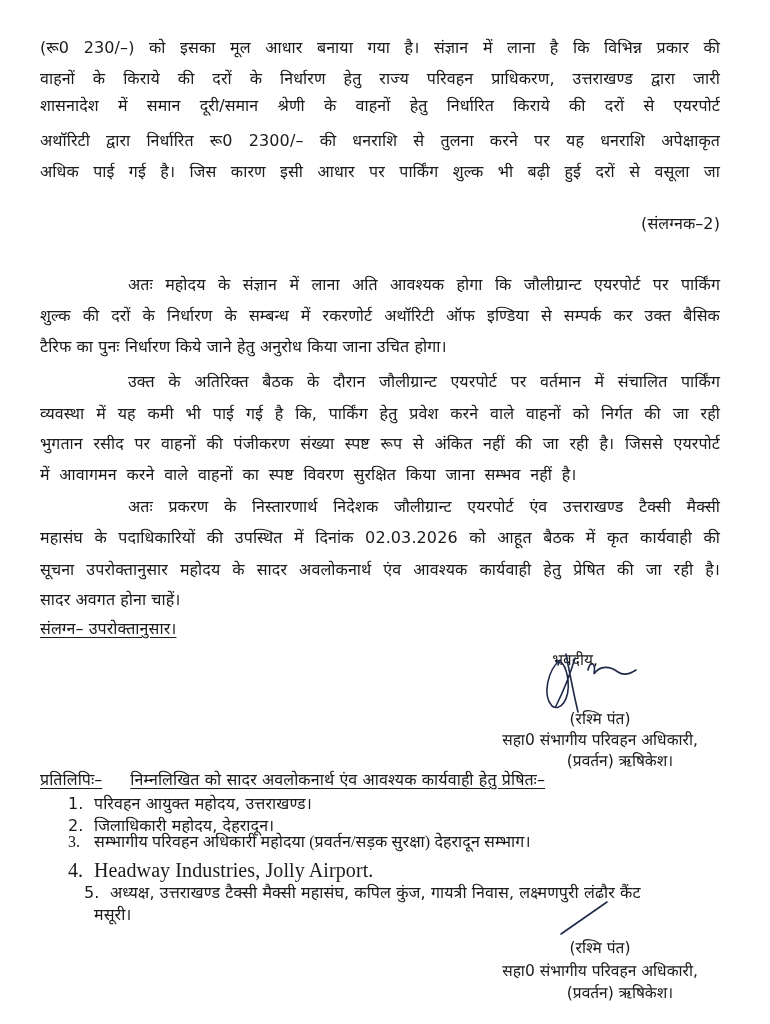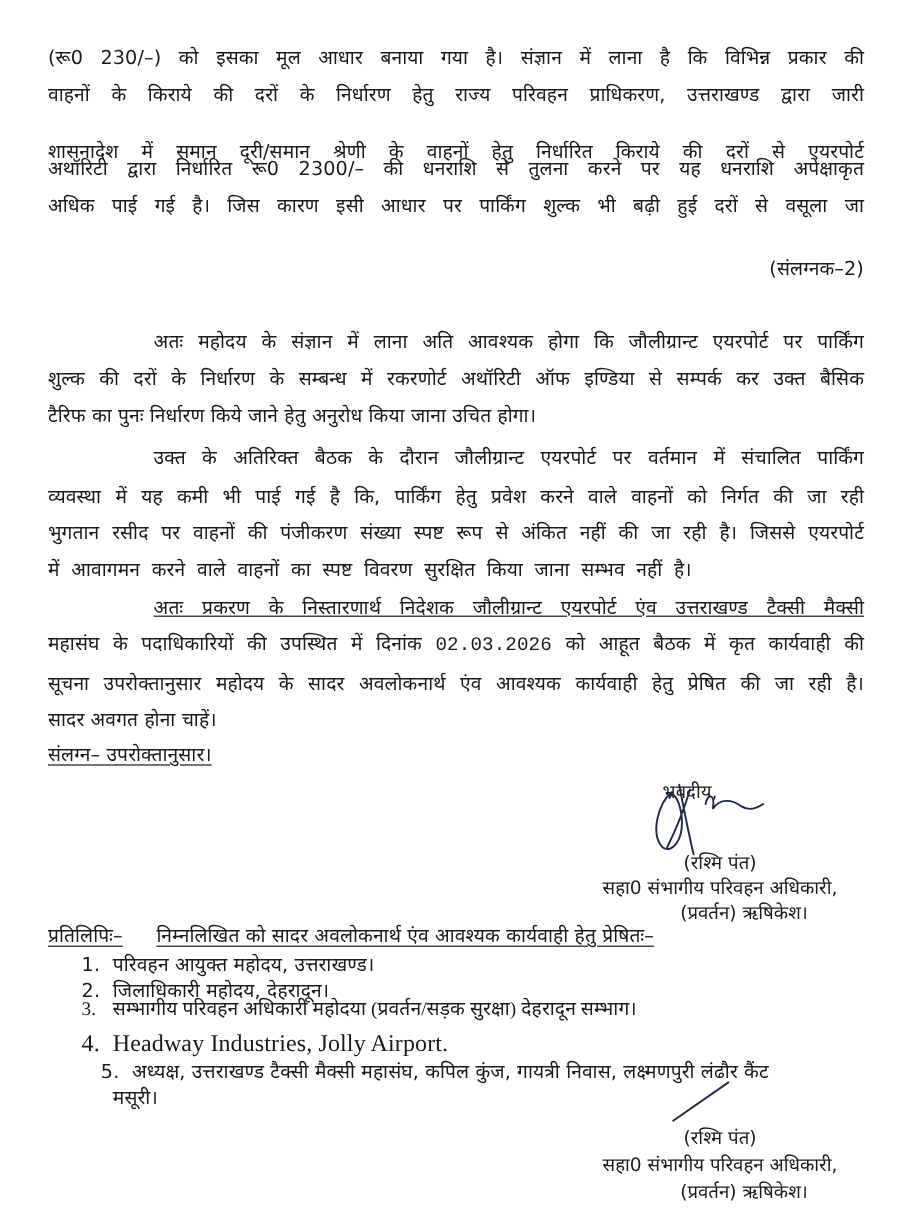--- a/index.html
+++ b/index.html
@@ -21,21 +21,21 @@
     svg.sig { position: absolute; }
   </style>
 </head>
 <body>
 
 <div class="page">
 
   <div>
     <div class="line justify" style="top:38px;">(रू0 230/–) को इसका मूल आधार बनाया गया है। संज्ञान में लाना है कि विभिन्न प्रकार की</div>
     <div class="line justify" style="top:69px;">वाहनों के किराये की दरों के निर्धारण हेतु राज्य परिवहन प्राधिकरण, उत्तराखण्ड द्वारा जारी</div>
-    <div class="line justify" style="top:117px;">शासनादेश में समान दूरी/समान श्रेणी के वाहनों हेतु निर्धारित किराये की दरों से एयरपोर्ट</div>
+    <div class="line justify" style="top:96px;">शासनादेश में समान दूरी/समान श्रेणी के वाहनों हेतु निर्धारित किराये की दरों से एयरपोर्ट</div>
     <div class="line justify" style="top:131px;">अथॉरिटी द्वारा निर्धारित रू0 2300/– की धनराशि से तुलना करने पर यह धनराशि अपेक्षाकृत</div>
     <div class="line justify" style="top:162px;">अधिक पाई गई है। जिस कारण इसी आधार पर पार्किंग शुल्क भी बढ़ी हुई दरों से वसूला जा</div>
     <div class="line" style="top:214px;">
       <span class="right-tag">(संलग्नक–2)</span>
     </div>
   </div>
 
   <div>
     <div class="line justify" style="top:275px; left:128px; width:592px;">अतः महोदय के संज्ञान में लाना अति आवश्यक होगा कि जौलीग्रान्ट एयरपोर्ट पर पार्किंग</div>
     <div class="line justify" style="top:306px;">शुल्क की दरों के निर्धारण के सम्बन्ध में रकरणोर्ट अथॉरिटी ऑफ इण्डिया से सम्पर्क कर उक्त बैसिक</div>
@@ -43,22 +43,22 @@
   </div>
 
   <div>
     <div class="line justify" style="top:372px; left:128px; width:592px;">उक्त के अतिरिक्त बैठक के दौरान जौलीग्रान्ट एयरपोर्ट पर वर्तमान में संचालित पार्किंग</div>
     <div class="line justify" style="top:404px;">व्यवस्था में यह कमी भी पाई गई है कि, पार्किंग हेतु प्रवेश करने वाले वाहनों को निर्गत की जा रही</div>
     <div class="line justify" style="top:434px;">भुगतान रसीद पर वाहनों की पंजीकरण संख्या स्पष्ट रूप से अंकित नहीं की जा रही है। जिससे एयरपोर्ट</div>
     <div class="line" style="top:466px;font-family:Liberation Mono, monospace;">में आवागमन करने वाले वाहनों का स्पष्ट विवरण सुरक्षित किया जाना सम्भव नहीं है।</div>
   </div>
 
   <div>
-    <div class="line justify" style="top:497px; left:128px; width:592px;text-decoration:underline;">अतः प्रकरण के निस्तारणार्थ निदेशक जौलीग्रान्ट एयरपोर्ट एंव उत्तराखण्ड टैक्सी मैक्सी</div>
-    <div class="line justify" style="top:528px;font-family:Liberation Mono, monospace;">महासंघ के पदाधिकारियों की उपस्थित में दिनांक 02.03.2026 को आहूत बैठक में कृत कार्यवाही की</div>
+    <div class="line justify" style="top:497px; left:128px; width:592px;">अतः प्रकरण के निस्तारणार्थ निदेशक जौलीग्रान्ट एयरपोर्ट एंव उत्तराखण्ड टैक्सी मैक्सी</div>
+    <div class="line justify" style="top:528px;">महासंघ के पदाधिकारियों की उपस्थित में दिनांक 02.03.2026 को आहूत बैठक में कृत कार्यवाही की</div>
     <div class="line justify" style="top:560px;">सूचना उपरोक्तानुसार महोदय के सादर अवलोकनार्थ एंव आवश्यक कार्यवाही हेतु प्रेषित की जा रही है।</div>
     <div class="line" style="top:590px;">सादर अवगत होना चाहें।</div>
   </div>
 
   <div class="line ul" style="top:619px; width:auto;">संलग्न– उपरोक्तानुसार।</div>
 
   <div>
     <div class="sig-block" style="left:520px; top:650px; width:110px;">भवदीय,</div>
     <svg class="sig" style="left:530px; top:640px;" width="110" height="75" viewBox="0 0 110 75">
       <path d="M30 20 C 18 30, 12 55, 22 66 C 30 72, 40 60, 38 40 C 36 25, 30 18, 28 25 M 36 14 C 40 35, 44 55, 48 72 M 45 18 C 40 35, 34 50, 26 66 M 58 30 C 60 20, 66 22, 64 34 C 70 25, 80 26, 88 32 C 94 36, 100 34, 106 30" fill="none" stroke="#1f2a4a" stroke-width="1.6" stroke-linecap="round"></path>

